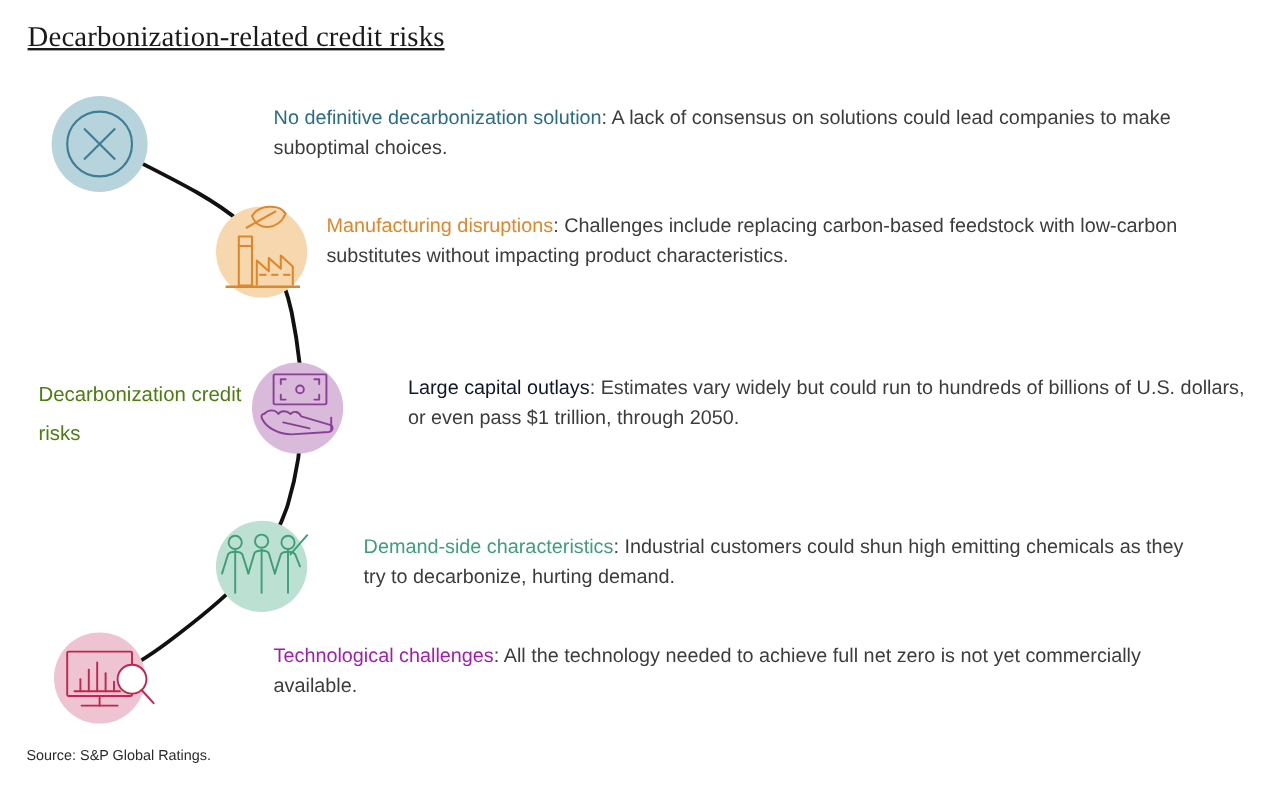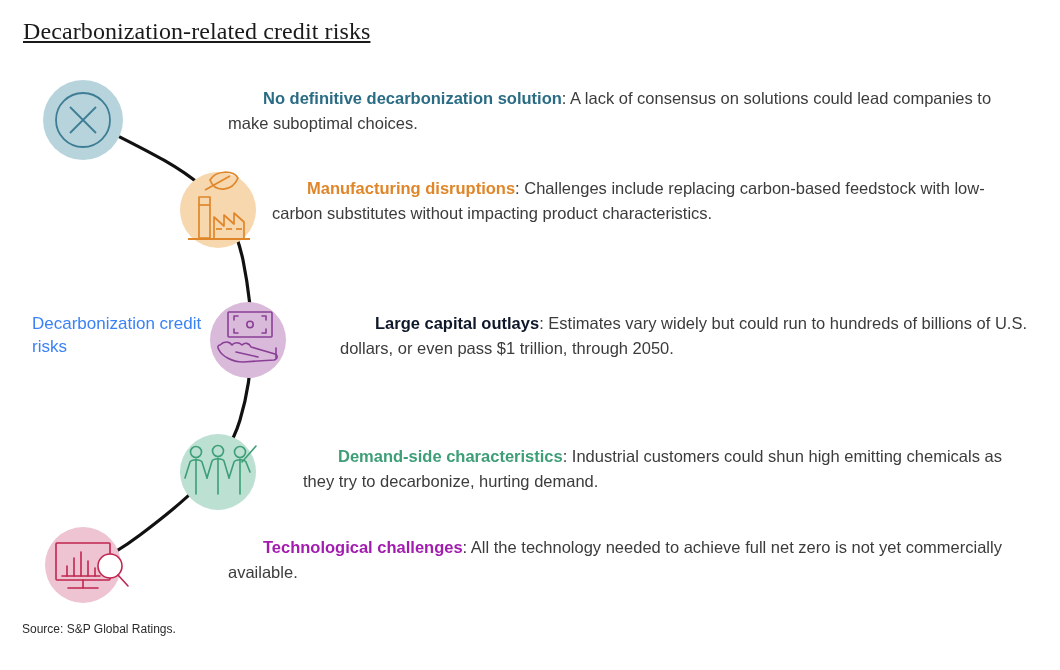--- a/index.html
+++ b/index.html
@@ -25,22 +25,22 @@
     letter-spacing: 0.1px;
     white-space: nowrap;
     text-decoration: underline;
   }
   #center-label {
     position: absolute;
     left: 32px;
     top: 312px;
     width: 180px;
     font-size: 17px;
-    line-height: 23px;
-    color: #3b82f6;
+    line-height: 33px;
+    color: #4d7c0f;
   }
   #source-note {
     position: absolute;
     left: 22px;
     top: 622px;
     font-size: 12px;
     color: #2b2b2b;
   }
   #diagram-svg {
     position: absolute;
@@ -49,22 +49,21 @@
     width: 1060px;
     height: 670px;
   }
   .item-text {
     position: absolute;
     font-size: 16.5px;
     line-height: 25px;
     color: #3c3c3c;
   }
   .item-text .lead {
-    font-weight: bold;
-    margin-left: 35px;
+    font-weight: normal;
   }
   #item-text-0 { left: 228px; top: 86px;  width: 790px; }
   #item-text-1 { left: 272px; top: 176px; width: 760px; }
   #item-text-2 { left: 340px; top: 311px; width: 700px; }
   #item-text-3 { left: 303px; top: 444px; width: 700px; }
   #item-text-4 { left: 228px; top: 535px; width: 790px; }
 </style>
 </head>
 <body>
 

